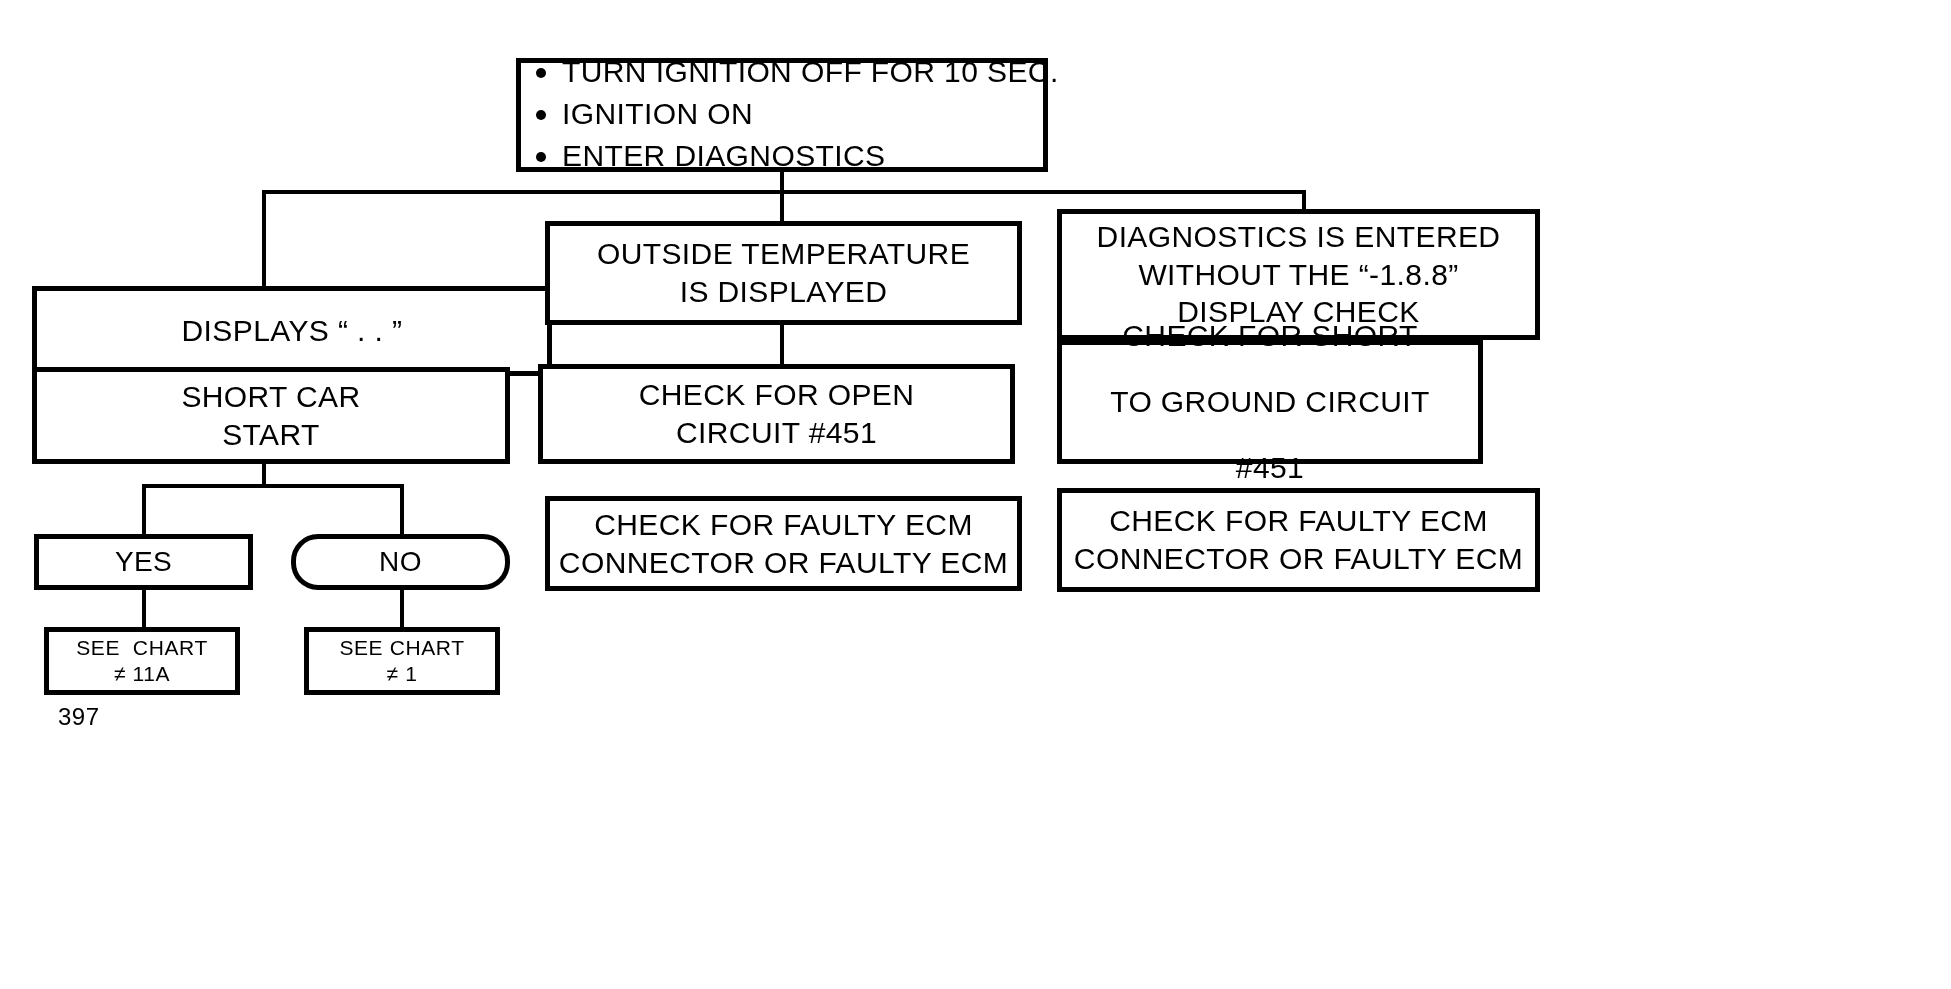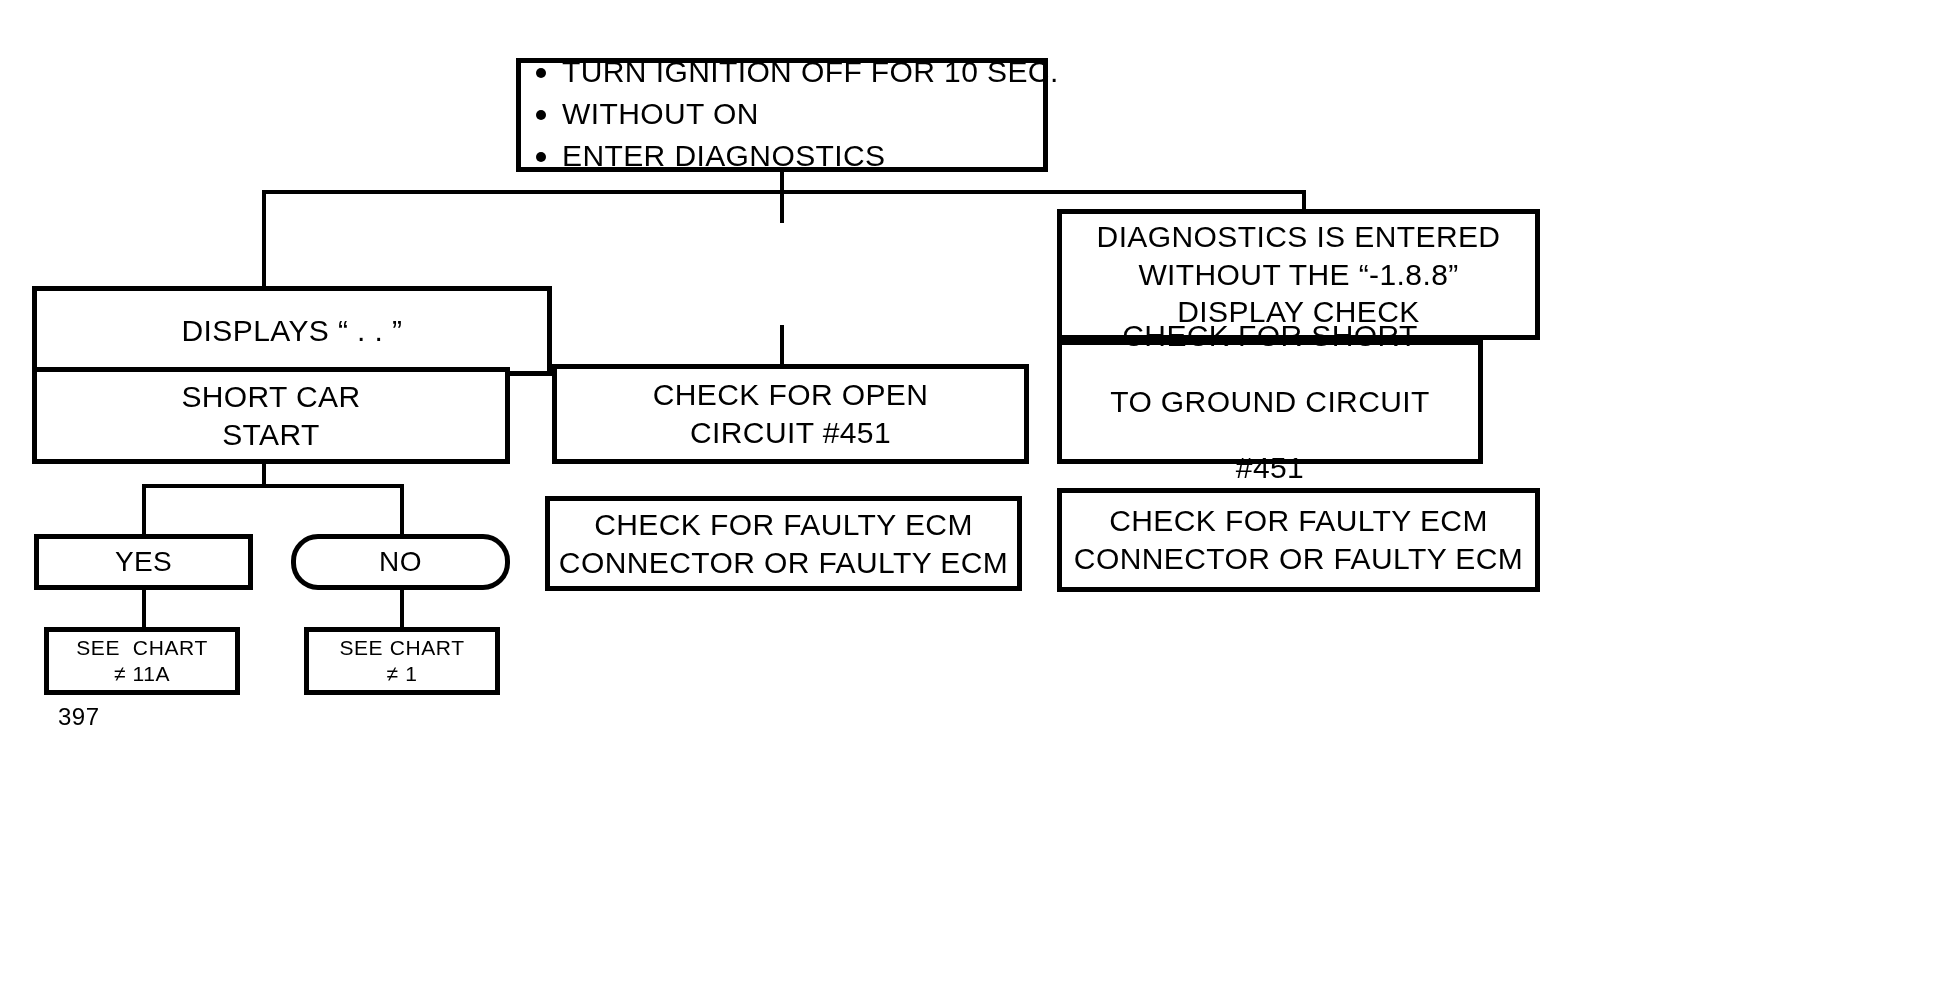--- a/index.html
+++ b/index.html
@@ -95,56 +95,60 @@
 
 <div id="canvas">
 
   <div class="node bulletbox thick fs-start" style="left:516px; top:58px; width:532px; height:114px;padding-left:15px;">
     <div class="bline">
       <span class="dot"></span>
       <span>TURN IGNITION OFF FOR 10 SEC.</span>
     </div>
     <div class="bline">
       <span class="dot"></span>
-      <span>WITHOUT ON</span>
+      <span>IGNITION ON</span>
     </div>
     <div class="bline">
       <span class="dot"></span>
       <span>ENTER DIAGNOSTICS</span>
     </div>
   </div>
 
   <div class="vline" style="left:780px; top:172px; height:20px;"></div>
 
   <div class="hline" style="left:262px; top:190px; width:1044px;"></div>
 
   <div class="vline" style="left:262px; top:190px; height:98px;"></div>
   <div class="vline" style="left:780px; top:190px; height:33px;"></div>
   <div class="vline" style="left:1302px; top:190px; height:20px;"></div>
 
   <div class="node thick fs-main" style="left:32px; top:286px; width:520px; height:90px;">
     <span class="line">DISPLAYS “ . . ”</span>
   </div>
 
+  <div class="node thick fs-main" style="left:545px; top:221px; width:477px; height:104px;">
+    <span class="line">OUTSIDE TEMPERATURE</span>
+    <span class="line">IS DISPLAYED</span>
+  </div>
 
   <div class="node thick fs-main" style="left:1057px; top:209px; width:483px; height:131px;">
     <span class="line">DIAGNOSTICS IS ENTERED</span>
     <span class="line">WITHOUT THE “-1.8.8”</span>
     <span class="line">DISPLAY CHECK</span>
   </div>
 
   <div class="vline" style="left:262px; top:376px; height:23px;"></div>
   <div class="vline" style="left:780px; top:325px; height:40px;"></div>
 
   <div class="node thick fs-main" style="left:32px; top:367px; width:478px; height:97px;">
     <span class="line">SHORT CAR</span>
     <span class="line">START</span>
   </div>
 
-  <div class="node thick fs-main" style="left:552px; top:364px; width:477px; height:100px;">
+  <div class="node thick fs-main" style="left:538px; top:364px; width:477px; height:100px;">
     <span class="line">CHECK FOR OPEN</span>
     <span class="line">CIRCUIT #451</span>
   </div>
 
   <div class="node thick fs-main" style="left:1057px; top:340px; width:426px; height:124px;gap:28px;">
     <span class="line">CHECK FOR SHORT</span>
     <span class="line">TO GROUND CIRCUIT</span>
     <span class="line">#451</span>
   </div>
 

